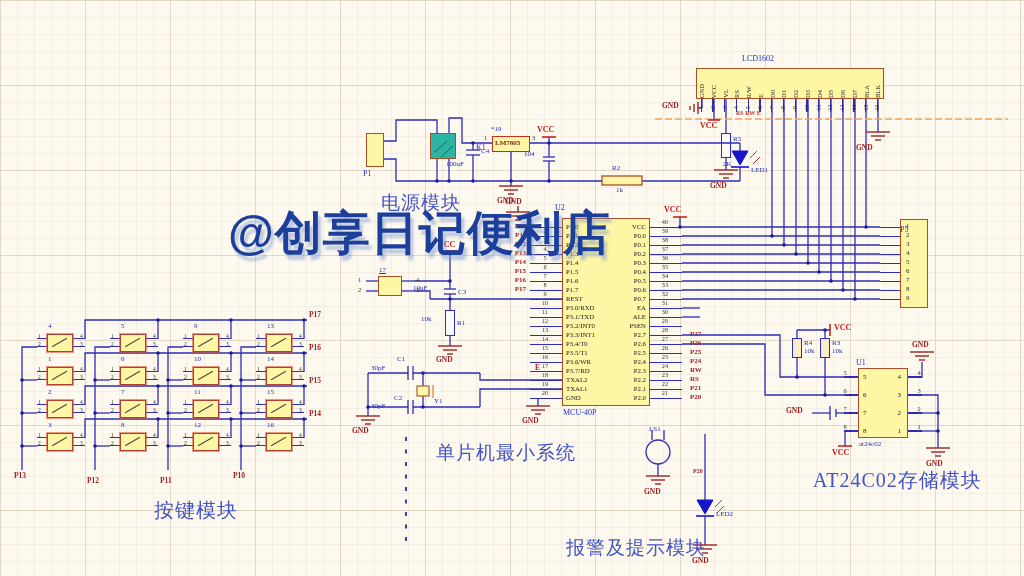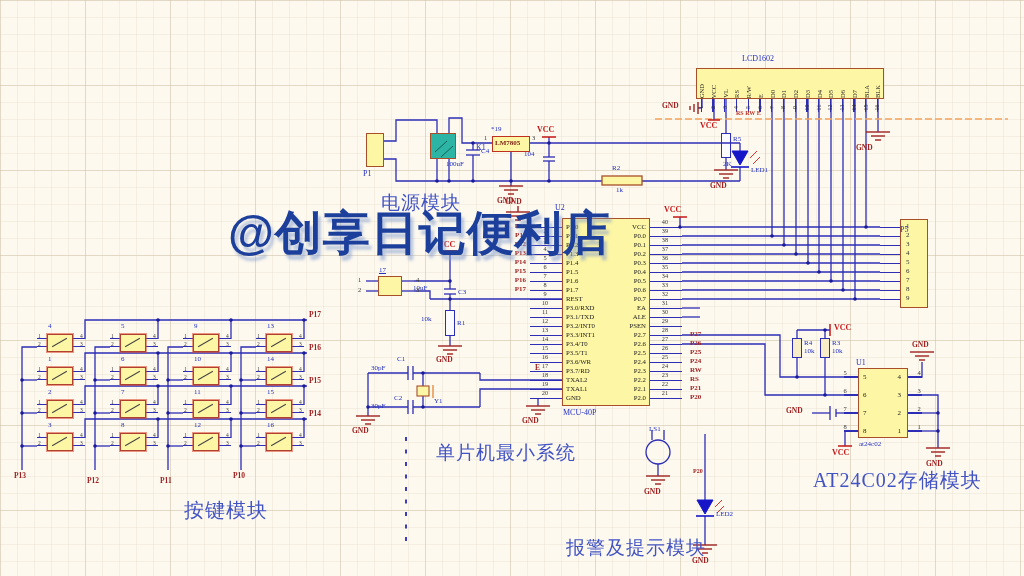--- a/index.html
+++ b/index.html
@@ -781,21 +781,21 @@
       </div>
     </div>
   <span class="t net" style="left:309px;top:311px;">P17</span>
   <span class="t net" style="left:309px;top:344px;">P16</span>
   <span class="t net" style="left:309px;top:377px;">P15</span>
   <span class="t net" style="left:309px;top:410px;">P14</span>
   <span class="t net" style="left:14px;top:472px;">P13</span>
   <span class="t net" style="left:87px;top:477px;">P12</span>
   <span class="t net" style="left:160px;top:477px;">P11</span>
   <span class="t net" style="left:233px;top:472px;">P10</span>
-  <span class="t mod" style="left:154px;top:500px;font-size:20px;margin-left:30px;">按键模块</span>
+  <span class="t mod" style="left:154px;top:500px;font-size:20px;">按键模块</span>
 
   <span class="t ref" style="left:856px;top:359px;">U1</span>
   <div class="col" style="left:838px;top:366px;width:14px;text-align:center;font-size:6.5px;color:#3a3a3a;">
 
   <span style="height:18px;line-height:14px;">5</span>
       <span style="height:18px;line-height:14px;">6</span>
       <span style="height:18px;line-height:14px;">7</span>
       <span style="height:18px;line-height:14px;">8</span>
     </div>
   <div class="col" style="left:863px;top:368px;width:12px;font-size:7px;color:#222;">

